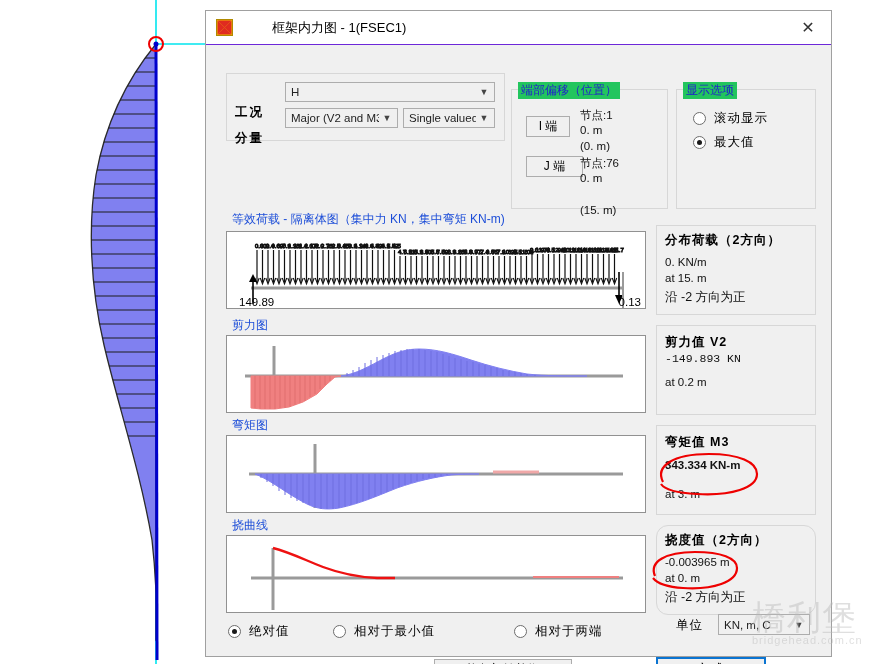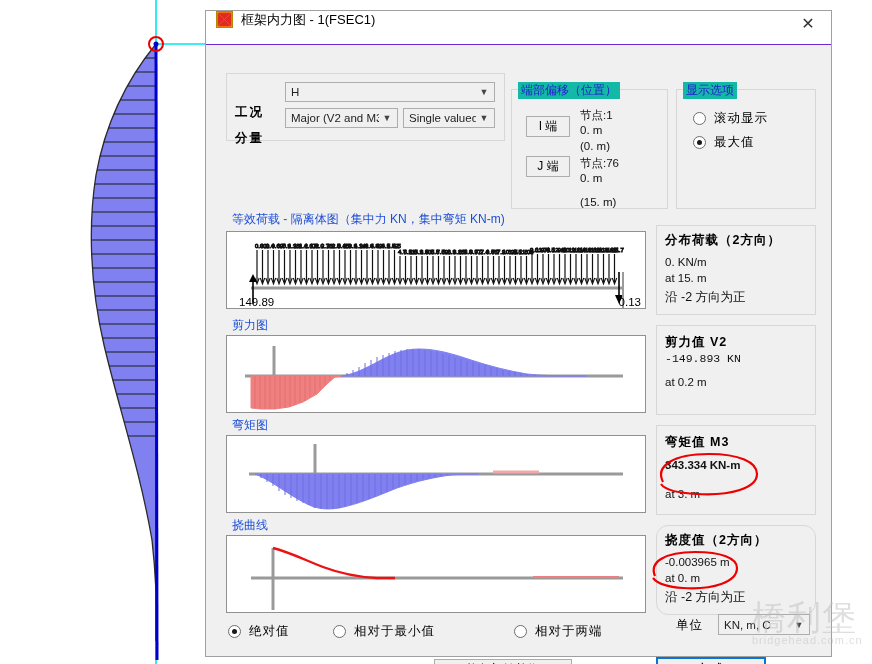--- a/index.html
+++ b/index.html
@@ -14,34 +14,34 @@
   #bg-view svg{position:absolute;left:0;top:0;}
 
   
   #dialog{
     position:absolute;left:205px;top:10px;width:625px;height:645px;
     background:#f0f0f0;border:1px solid #a0a0a0;
     box-shadow:0 0 0 1px #ffffff inset;
   }
   #titlebar{
     height:33px;background:#ffffff;border-bottom:7px solid #6d28d9;
-    display:flex;align-items:flex-start;padding:0 8px 0 10px;
+    display:flex;align-items:center;padding:0 8px 0 10px;gap:31px;
   }
   #titlebar .tlabel{font-size:13px;color:#000;margin-left:8px;}
   .app-icon{width:17px;height:17px;flex:none;}
   .close-btn{
     margin-left:auto;width:30px;height:26px;display:flex;align-items:center;justify-content:center;
     color:#333;font-size:16px;line-height:1;cursor:default;
   }
   #dlgbody{position:absolute;left:0;top:34px;width:625px;height:611px;background:#f0f0f0;}
 
   
   .grp{position:absolute;border:1px solid #d7d7d7;background:#f0f0f0;}
   .grp>.legend{
-    position:absolute;top:-8px;left:6px;background:#14b8a6;padding:0 3px;
+    position:absolute;top:-8px;left:6px;background:#22c55e;padding:0 3px;
     color:#2222cc;font-size:12px;white-space:nowrap;
   }
   .legend-plain{color:#1d4ed8;}
 
   
   #case-box{left:20px;top:28px;width:277px;height:66px;}
   .lbl-bold{font-weight:bold;font-size:12.5px;letter-spacing:2px;margin-top:20px;}
   .combo{
     background:#f0f0f0;border:1px solid #adadad;height:20px;
     display:flex;align-items:center;padding:0 2px 0 5px;font-size:11.5px;color:#222;
@@ -201,27 +201,27 @@
       </div>
       <div class="combo" style="position:absolute;left:176px;top:34px;width:92px;">
         <span class="cval">Single valued</span>
         <span class="carrow">▼</span>
       </div>
     </div>
 
     <div class="grp" id="off-box">
       <div class="legend">端部偏移（位置）</div>
       <div class="btn" style="position:absolute;left:14px;top:26px;width:44px;height:21px;">I 端</div>
-      <div class="btn" style="position:absolute;left:14px;top:66px;width:44px;height:21px;">J 端</div>
+      <div class="btn" style="position:absolute;left:14px;top:66px;width:57px;height:21px;">J 端</div>
       <div class="off-txt" style="left:68px;top:18px;">节点:1</div>
       <div class="off-txt" style="left:68px;top:34px;">0. m</div>
       <div class="off-txt" style="left:68px;top:50px;">(0. m)</div>
       <div class="off-txt" style="left:68px;top:66px;">节点:76</div>
       <div class="off-txt" style="left:68px;top:82px;">0. m</div>
-      <div class="off-txt" style="left:68px;top:106px;">(15. m)</div>
+      <div class="off-txt" style="left:68px;top:114px;">(15. m)</div>
     </div>
 
     <div class="grp" id="disp-box">
       <div class="legend">显示选项</div>
       <div class="radio-row" style="left:16px;top:20px;">
         <span class="radio"></span>
         <span class="radio-lbl">滚动显示</span>
       </div>
       <div class="radio-row" style="left:16px;top:44px;">
         <span class="radio on"></span>

